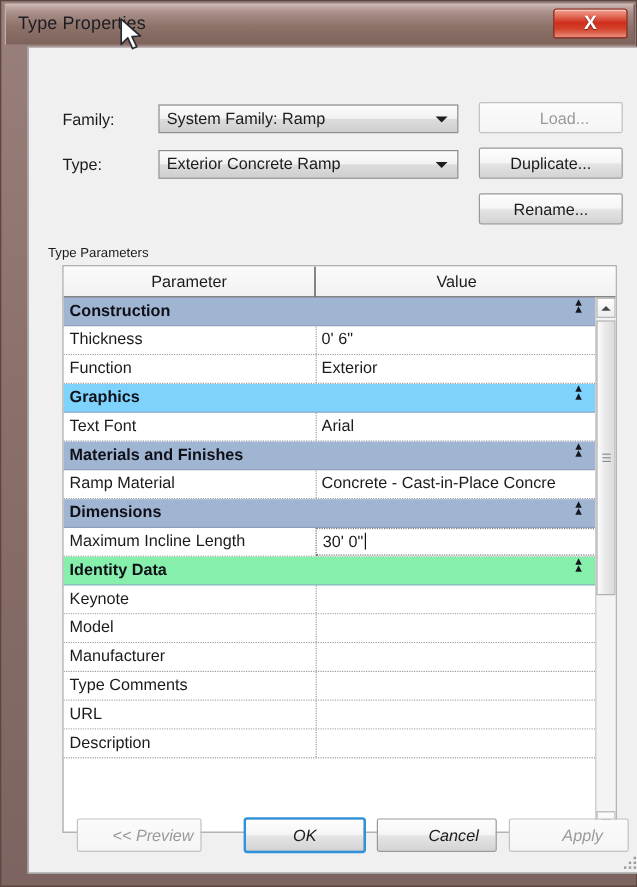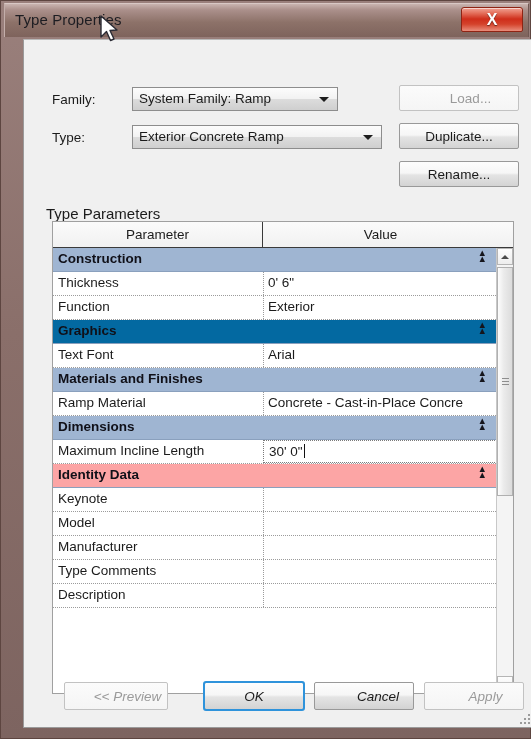--- a/index.html
+++ b/index.html
@@ -111,22 +111,22 @@
     color: #9a9a9a;
     cursor: default;
     padding-left: 23px;
   }
   .btn.default-ring {
     outline: 2px solid #2f93db;
     outline-offset: -1px;
   }
 
   #type-params-label {
-    position: absolute; left: 22px; top: 165px;
-    font-size: 15px; color: #1b1b1b;
+    position: absolute; left: 16px; top: 165px;
+    font-size: 11px; color: #1b1b1b;
   }
 
   
   #table-wrap {
     position: absolute;
     left: 28px; top: 181px;
     width: 462px; height: 473px;
     background: #ffffff;
     border: 1px solid #a0a0a0;
     box-sizing: border-box;
@@ -282,21 +282,21 @@
   <div id="titlebar">
     <div id="title-text">Type Properties</div>
     <div id="close-btn">
       <div class="x">X</div>
     </div>
   </div>
 
   <div id="client">
 
     <div class="form-label" style="left:28px; top:52px;">Family:</div>
-    <div class="combo" style="left:108px; top:47px; width:206px;text-align:right;">
+    <div class="combo" style="left:108px; top:47px; width:250px;text-align:right;">
       <span class="ctext">System Family: Ramp</span>
       <span class="arrow"></span>
     </div>
     <div class="btn disabled" style="left:375px; top:45px; width:120px;">Load...</div>
 
     <div class="form-label" style="left:28px; top:90px;">Type:</div>
     <div class="combo" style="left:108px; top:85px; width:250px;">
       <span class="ctext">Exterior Concrete Ramp</span>
       <span class="arrow"></span>
     </div>
@@ -323,21 +323,21 @@
           <div class="grow">
             <span class="pname">Thickness</span>
             <span class="vsep"></span>
             <span class="pval">0'  6"</span>
           </div>
           <div class="grow">
             <span class="pname">Function</span>
             <span class="vsep"></span>
             <span class="pval">Exterior</span>
           </div>
-          <div class="ghead" style="background: #0369a1;">
+          <div class="ghead" style="background: #7dd3fc;">
             <span class="gname">Graphics</span>
             <span class="chev">
               <span style="display:block;line-height:6px;">▴</span>
               <span style="display:block;line-height:6px;">▴</span>
             </span>
           </div>
           <div class="grow">
             <span class="pname">Text Font</span>
             <span class="vsep"></span>
             <span class="pval">Arial</span>
@@ -361,21 +361,21 @@
               <span style="display:block;line-height:6px;">▴</span>
             </span>
           </div>
           <div class="grow editing">
             <span class="pname">Maximum Incline Length</span>
             <span class="vsep"></span>
             <span class="editbox">
               <span class="etext"><span>30'  0"</span><span class="caret"></span></span>
             </span>
           </div>
-          <div class="ghead" style="background: #fca5a5; padding-left: 20px;">
+          <div class="ghead" style="background: #86efac; padding-left: 20px;">
             <span class="gname">Identity Data</span>
             <span class="chev">
               <span style="display:block;line-height:6px;">▴</span>
               <span style="display:block;line-height:6px;">▴</span>
             </span>
           </div>
           <div class="grow">
             <span class="pname">Keynote</span>
             <span class="vsep"></span>
             <span class="pval"></span>
@@ -385,20 +385,25 @@
             <span class="vsep"></span>
             <span class="pval"></span>
           </div>
           <div class="grow">
             <span class="pname">Manufacturer</span>
             <span class="vsep"></span>
             <span class="pval"></span>
           </div>
           <div class="grow">
             <span class="pname">Type Comments</span>
+            <span class="vsep"></span>
+            <span class="pval"></span>
+          </div>
+          <div class="grow">
+            <span class="pname">URL</span>
             <span class="vsep"></span>
             <span class="pval"></span>
           </div>
           <div class="grow">
             <span class="pname">Description</span>
             <span class="vsep"></span>
             <span class="pval"></span>
           </div>
         </div>
 

